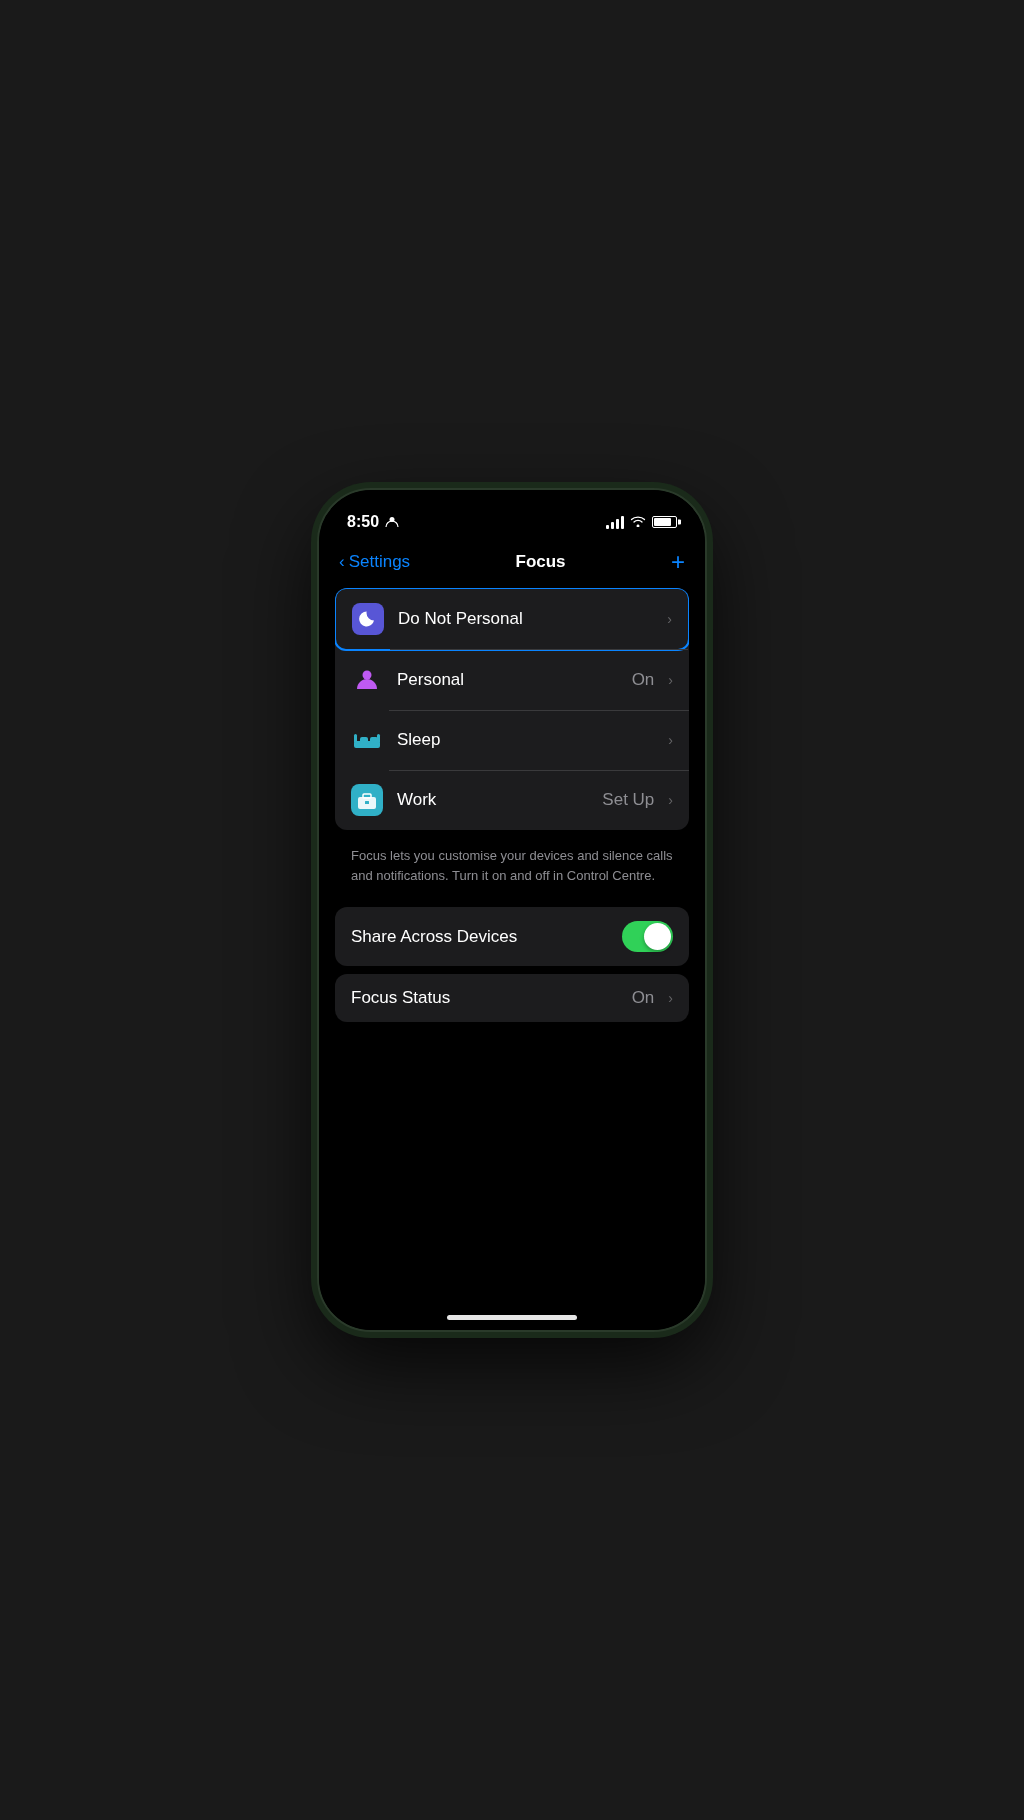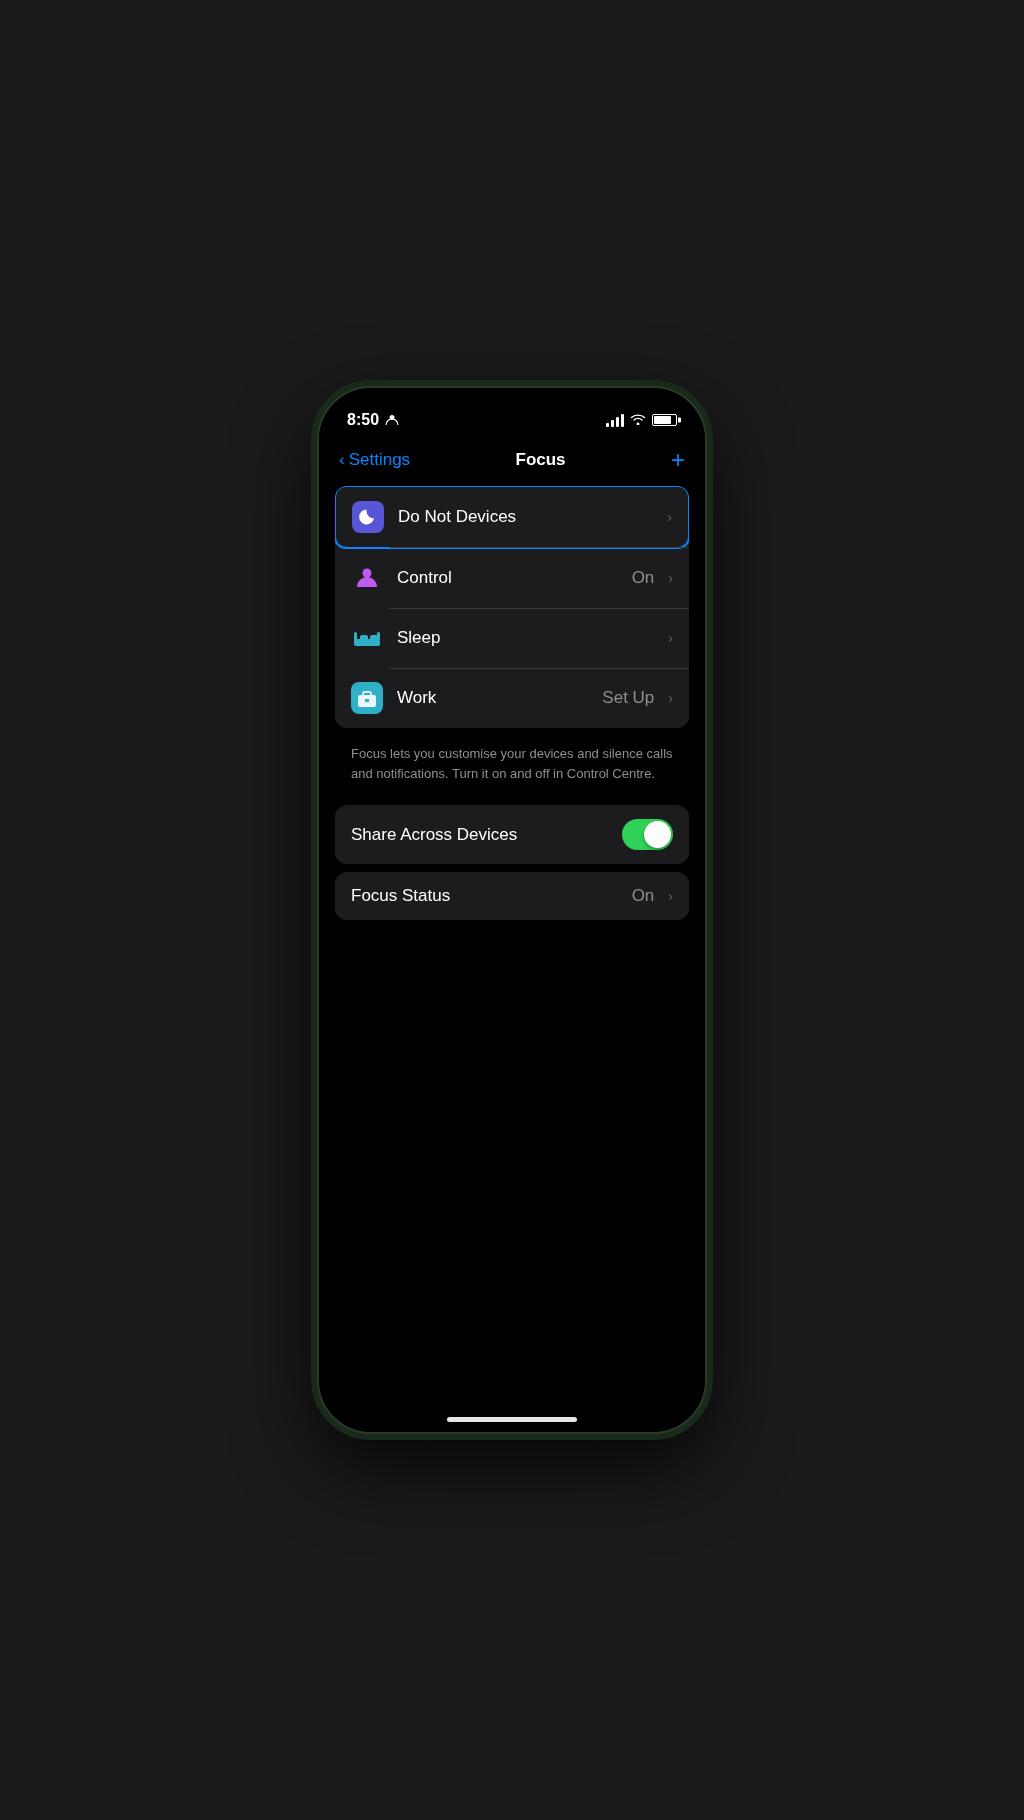--- a/index.html
+++ b/index.html
@@ -8,21 +8,21 @@
       background: #1a1a1a;
       display: flex;
       justify-content: center;
       align-items: center;
       min-height: 100vh;
       font-family: -apple-system, 'SF Pro Display', 'Helvetica Neue', sans-serif;
     }
 
     .phone-frame {
       width: 390px;
-      height: 1048px;
+      height: 844px;
       background: #000;
       border-radius: 54px;
       border: 2px solid #2a3a2a;
       position: relative;
       overflow: hidden;
       box-shadow: 0 0 0 6px #1a2a1a, 0 30px 80px rgba(0,0,0,0.8);
     }
 
     
     .phone-frame::before {
@@ -386,32 +386,32 @@
     <div class="content">
 
       <div class="list-group">
 
         <div class="list-item highlighted">
           <div class="item-icon moon-icon-wrap">
             <svg width="18" height="18" viewBox="0 0 18 18" fill="white">
               <path d="M15 10.5A7.5 7.5 0 017.5 3c0-.5.06-1 .17-1.5A7.5 7.5 0 1015 10.5z"></path>
             </svg>
           </div>
-          <span class="item-label">Do Not Devices</span>
+          <span class="item-label">Do Not Personal</span>
           <span class="item-chevron">›</span>
         </div>
 
         <div class="list-item">
           <div class="item-icon person-icon-wrap">
             <svg width="26" height="26" viewBox="0 0 26 26" fill="#bf5af2">
               <circle cx="13" cy="8" r="4.5"></circle>
               <path d="M3 22c0-5.5 4.5-10 10-10s10 4.5 10 10" fill="#bf5af2"></path>
             </svg>
           </div>
-          <span class="item-label">Control</span>
+          <span class="item-label">Personal</span>
           <span class="item-value">On</span>
           <span class="item-chevron">›</span>
         </div>
 
         <div class="list-item">
           <div class="item-icon bed-icon-wrap">
             <svg width="30" height="22" viewBox="0 0 30 22" fill="#30b0c7">
               <rect x="2" y="12" width="26" height="7" rx="2"></rect>
               <rect x="2" y="5" width="3" height="9" rx="1.5"></rect>
               <rect x="25" y="5" width="3" height="9" rx="1.5"></rect>

